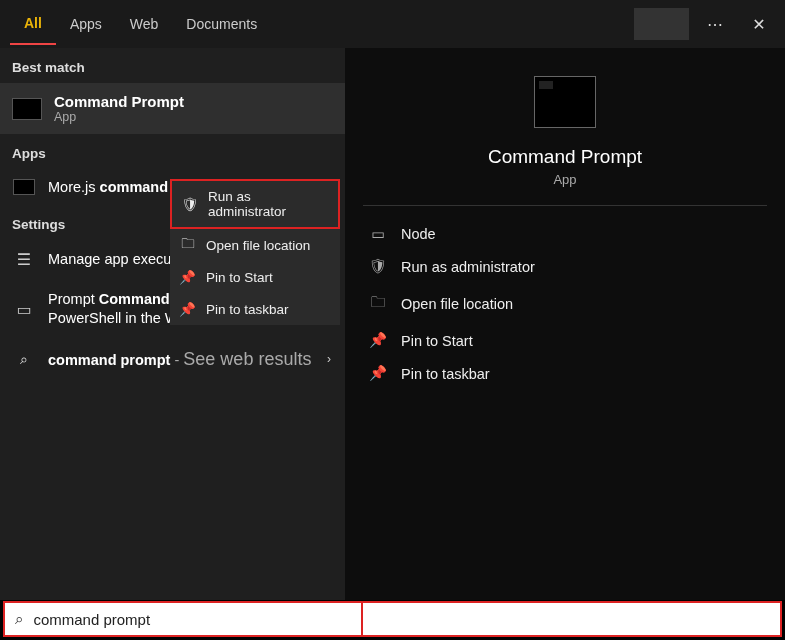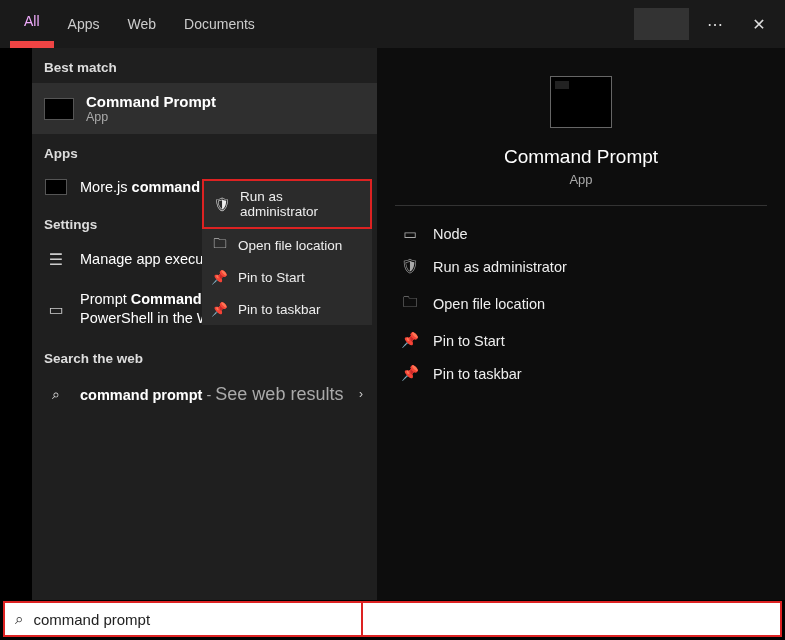--- a/index.html
+++ b/index.html
@@ -1,27 +1,27 @@
 <!DOCTYPE html>
 <html><head>
 <meta charset="utf-8">
 <style>
   * { box-sizing: border-box; margin: 0; padding: 0; font-family: "Segoe UI", Arial, sans-serif; }
   body { background: #000; width: 785px; height: 640px; overflow: hidden; color: #fff; position: relative; }
 
   .topbar { display: flex; align-items: center; height: 48px; background: #1a1a1a; padding-left: 10px; position: relative; }
   .tab { padding: 12px 14px; font-size: 14px; color: #ccc; cursor: pointer; }
-  .tab.active { color: #f0abfc; border-bottom: 7px solid #ef4444; font-weight: 400; }
+  .tab.active { color: #eab308; border-bottom: 2px solid #ef4444; font-weight: 700; }
   .more-wrap { display: flex; align-items: center; gap: 4px; padding: 12px 10px; color: #ccc; cursor: pointer; }
   .top-right { position: absolute; right: 8px; top: 0; display: flex; align-items: center; height: 48px; gap: 8px; }
   .box-btn { width: 55px; height: 32px; background: #333; }
   .dots, .close-x { width: 36px; height: 36px; display: flex; align-items: center; justify-content: center; color: #ddd; cursor: pointer; font-size: 16px; }
 
   .main { display: flex; height: 552px; }
-  .left { width: 345px; background: #1f1f1f; position: relative; margin-left: 32px; }
+  .left { width: 345px; background: #1f1f1f; position: relative; }
   .right { flex: 1; background: #0d0d0d; padding: 0 18px; }
 
   .section-label { font-size: 13.5px; color: #ddd; padding: 12px 12px 8px; font-weight: 600; }
 
   .best-match-row { display: flex; align-items: center; padding: 10px 12px; background: #2f2f2f; gap: 12px; }
   .cmd-icon { width: 30px; height: 22px; background: #000; border: 1px solid #555; }
   .bm-title { font-size: 15px; font-weight: 600; }
   .bm-sub { font-size: 12.5px; color: #aaa; }
 
   .list-row { display: flex; align-items: center; padding: 10px 12px; gap: 12px; position: relative; }
@@ -102,21 +102,20 @@
       <span class="chev">›</span>
     </div>
     <div class="list-row settings-row">
       <div class="icon-slot">
           <span style="color:#ccc;">▭</span>
         </div>
       <div class="list-text"><span>Prompt </span><span class="bold-part">Command Prompt</span><span> with Windows PowerShell in the Win + X</span></div>
       <span class="chev">›</span>
     </div>
 
-    <div class="section-label">Search the web</div>
     <div class="list-row">
       <div class="icon-slot">
           <span class="search-glyph">⌕</span>
         </div>
       <div class="list-text"><span class="bold-part">command prompt</span><span class="dim"> - </span><span class="dim" style="font-size:18px;">See web results</span></div>
       <span class="chev">›</span>
     </div>
 
     <div class="ctx-menu">
       <div class="ctx-item ctx-highlight">

